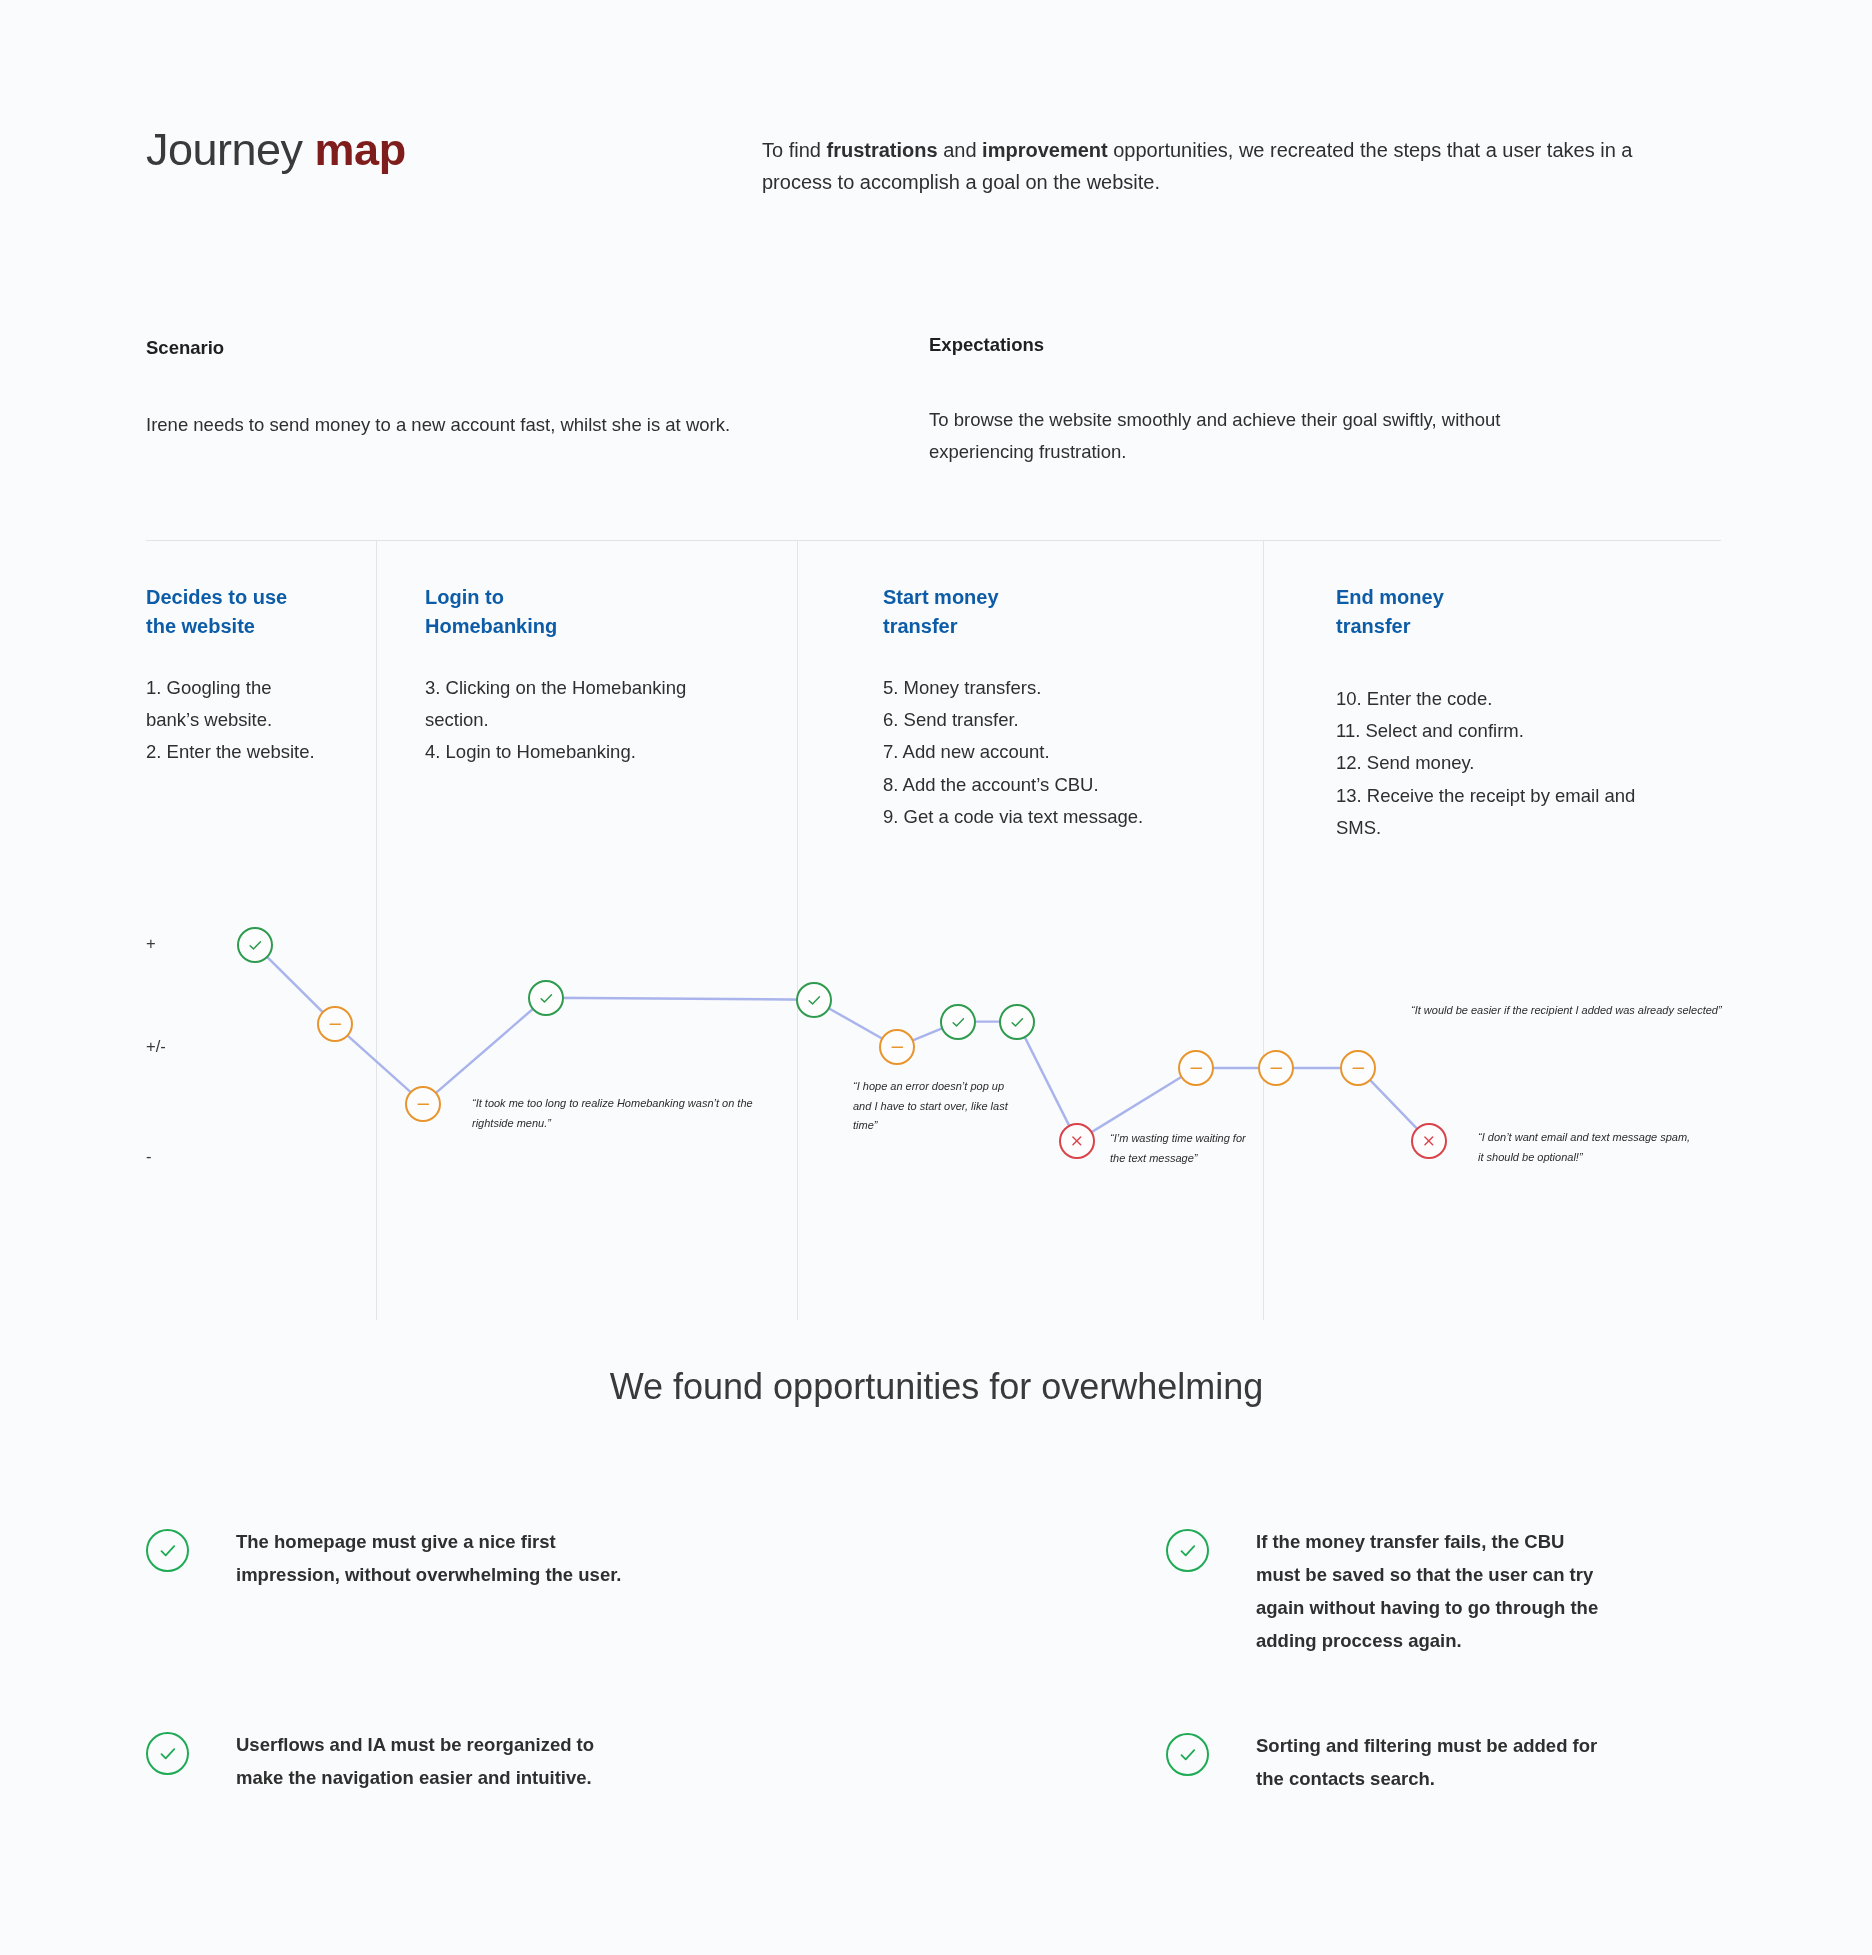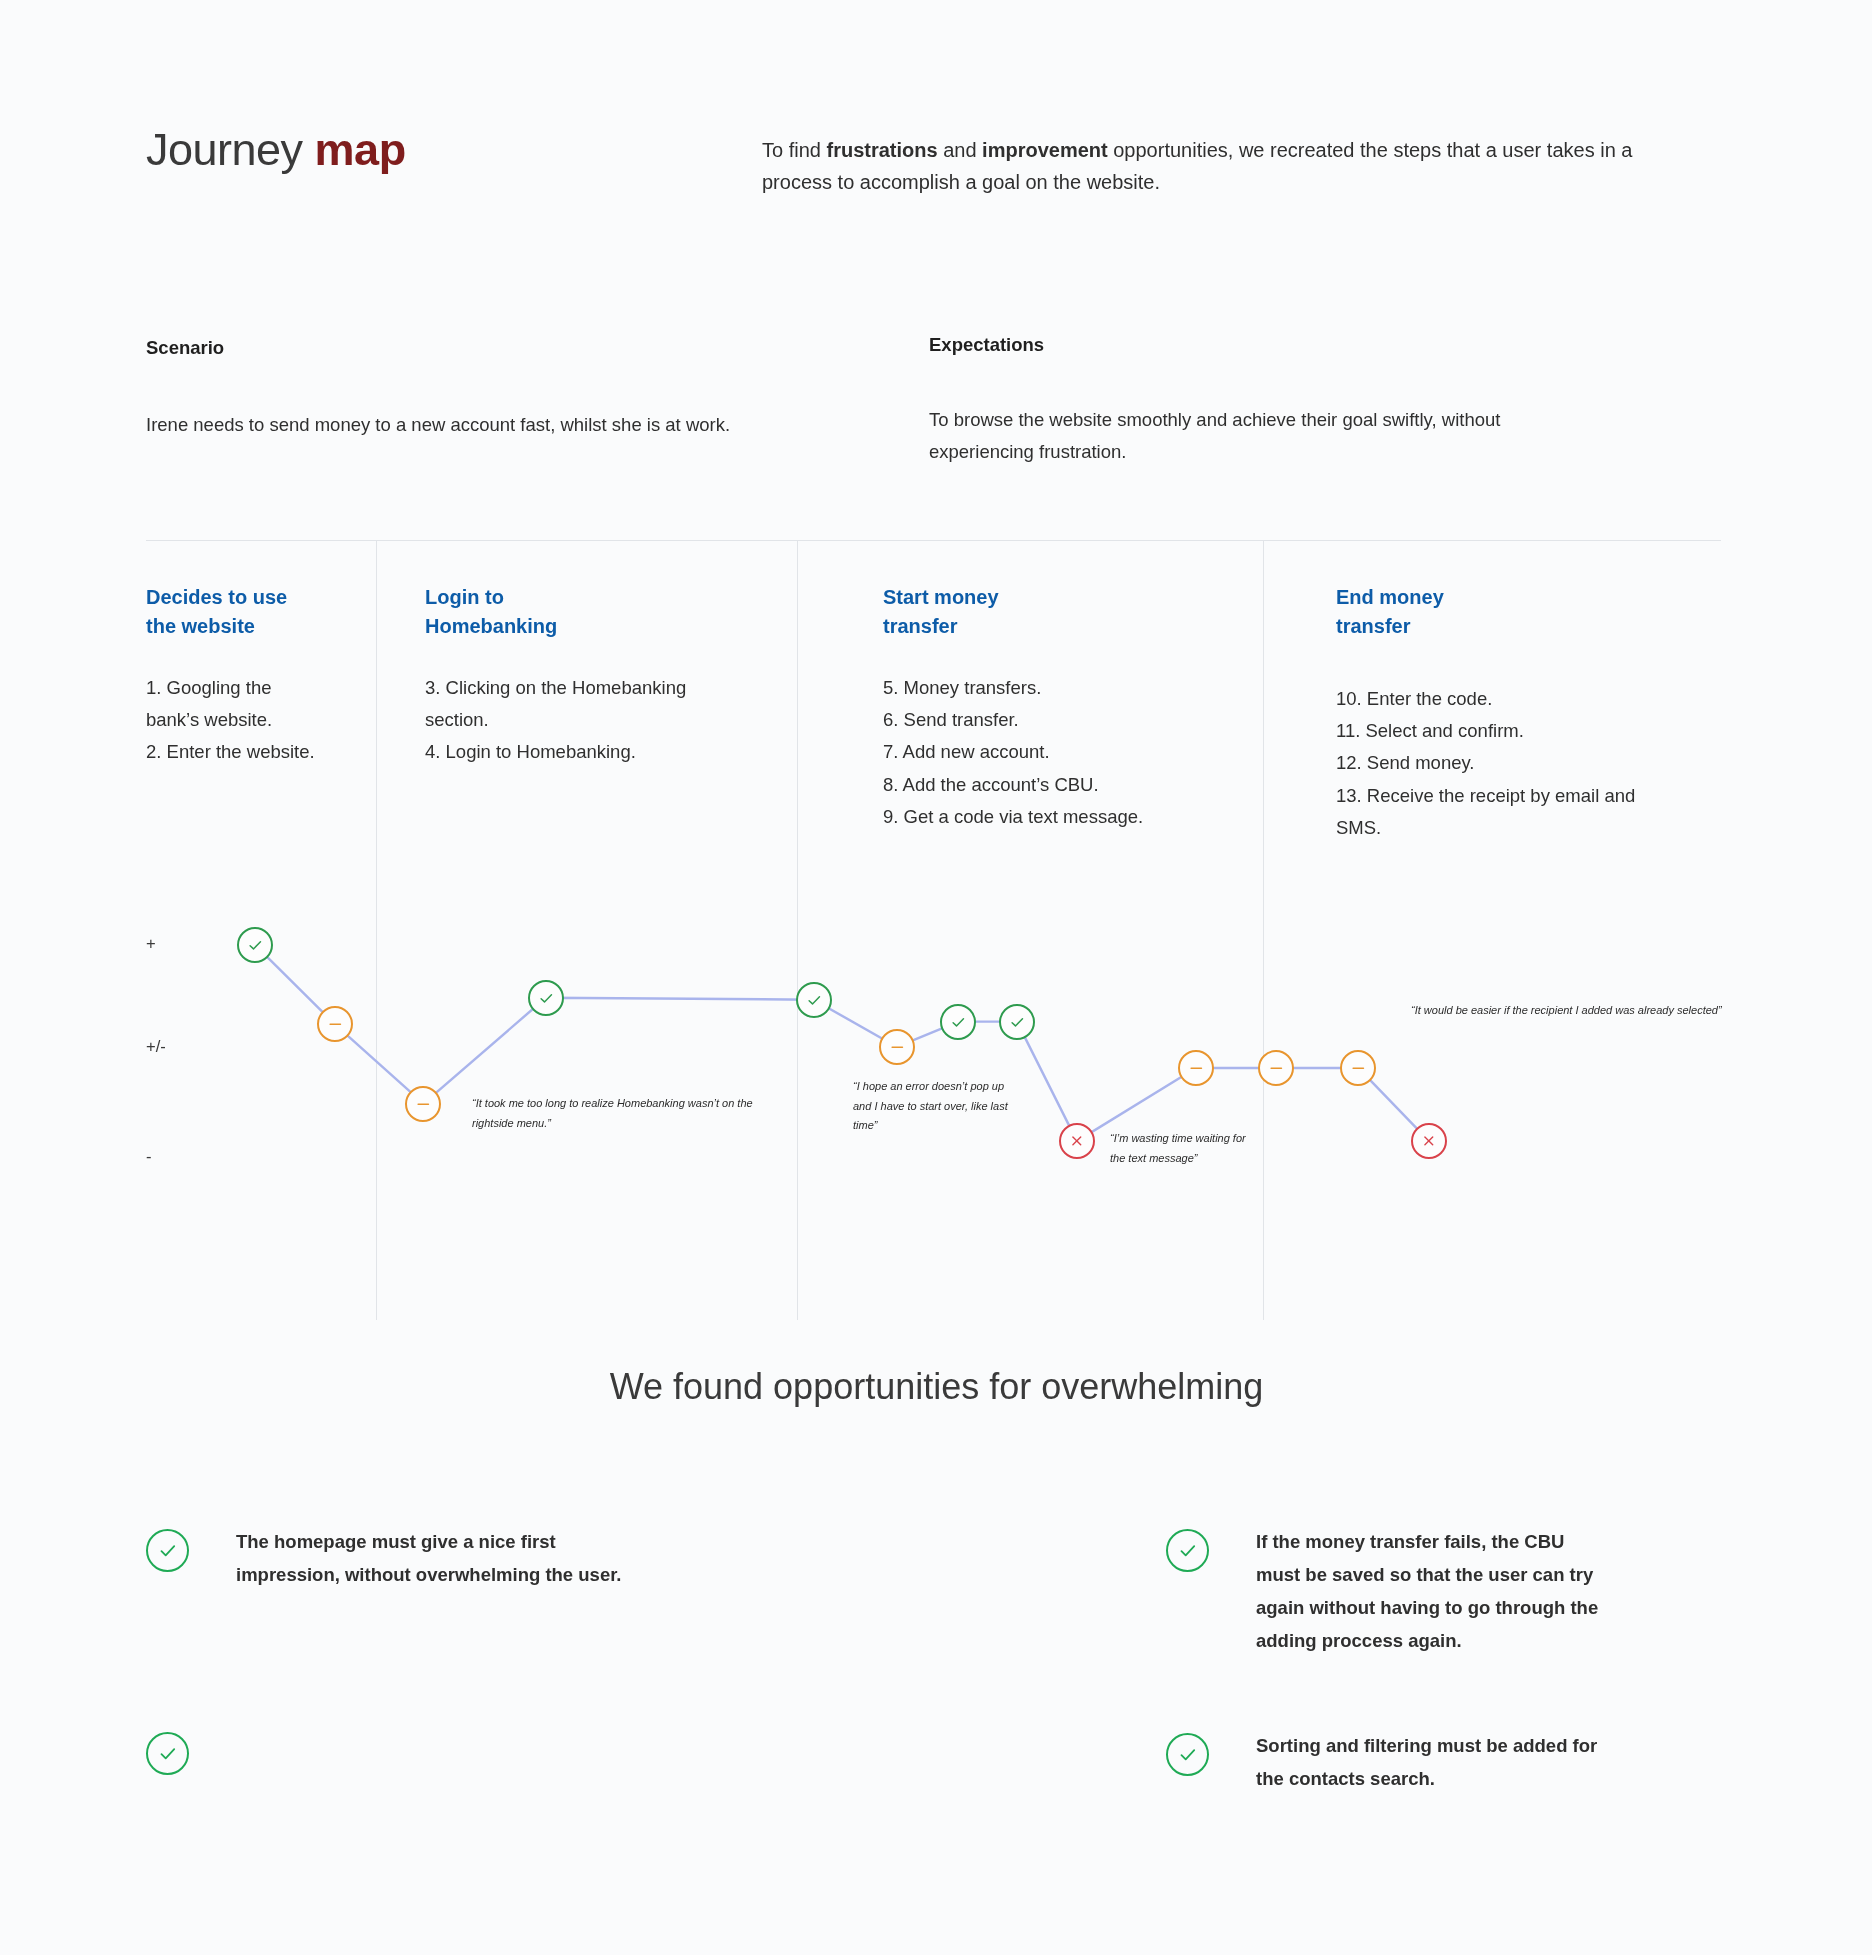--- a/index.html
+++ b/index.html
@@ -268,20 +268,21 @@
       <svg width="15.6" height="15.6" viewBox="0 0 24 24">
         <line x1="6" y1="6" x2="18" y2="18" stroke="#d9424a" stroke-width="2.1" stroke-linecap="round"></line>
         <line x1="18" y1="6" x2="6" y2="18" stroke="#d9424a" stroke-width="2.1" stroke-linecap="round"></line>
       </svg>
     </div>
 
   <div class="quote" style="left:472px;top:1094px;width:293px">“It took me too long to realize Homebanking wasn’t on the rightside menu.”</div>
   <div class="quote" style="left:853px;top:1077px;width:166px">“I hope an error doesn’t pop up and I have to start over, like last time”</div>
   <div class="quote" style="left:1110px;top:1129px;width:141px">“I’m wasting time waiting for the text message”</div>
   <div class="quote" style="left:1411px;top:1001px;width:312px">“It would be easier if the recipient I added was already selected”</div>
+  <div class="quote" style="left:1478px;top:1128px;width:219px">“I don’t want email and text message spam, it should be optional!”</div>
 
   <div class="opps-title">We found opportunities for overwhelming</div>
 
   <div class="opp" style="left:146px;top:1526px;width:488px">
     <span class="opp-icon">
         <svg width="21.5" height="21.5" viewBox="0 0 24 24">
           <path d="M5 12.4 L9.7 17.2 L19.2 6.9" fill="none" stroke="#1faa55" stroke-width="2" stroke-linecap="round" stroke-linejoin="round"></path>
         </svg>
       </span>
     <span class="opp-text">The homepage must give a nice first impression, without overwhelming the user.</span>
@@ -295,20 +296,21 @@
       </span>
     <span class="opp-text">If the money transfer fails, the CBU must be saved so that the user can try again without having to go through the adding proccess again.</span>
   </div>
 
   <div class="opp" style="left:146px;top:1729px;width:463px">
     <span class="opp-icon">
         <svg width="21.5" height="21.5" viewBox="0 0 24 24">
           <path d="M5 12.4 L9.7 17.2 L19.2 6.9" fill="none" stroke="#1faa55" stroke-width="2" stroke-linecap="round" stroke-linejoin="round"></path>
         </svg>
       </span>
+    <span class="opp-text">Userflows and IA must be reorganized to make the navigation easier and intuitive.</span>
   </div>
 
   <div class="opp" style="left:1166px;top:1730px;width:439px">
     <span class="opp-icon">
         <svg width="21.5" height="21.5" viewBox="0 0 24 24">
           <path d="M5 12.4 L9.7 17.2 L19.2 6.9" fill="none" stroke="#1faa55" stroke-width="2" stroke-linecap="round" stroke-linejoin="round"></path>
         </svg>
       </span>
     <span class="opp-text">Sorting and filtering must be added for the contacts search.</span>
   </div>

